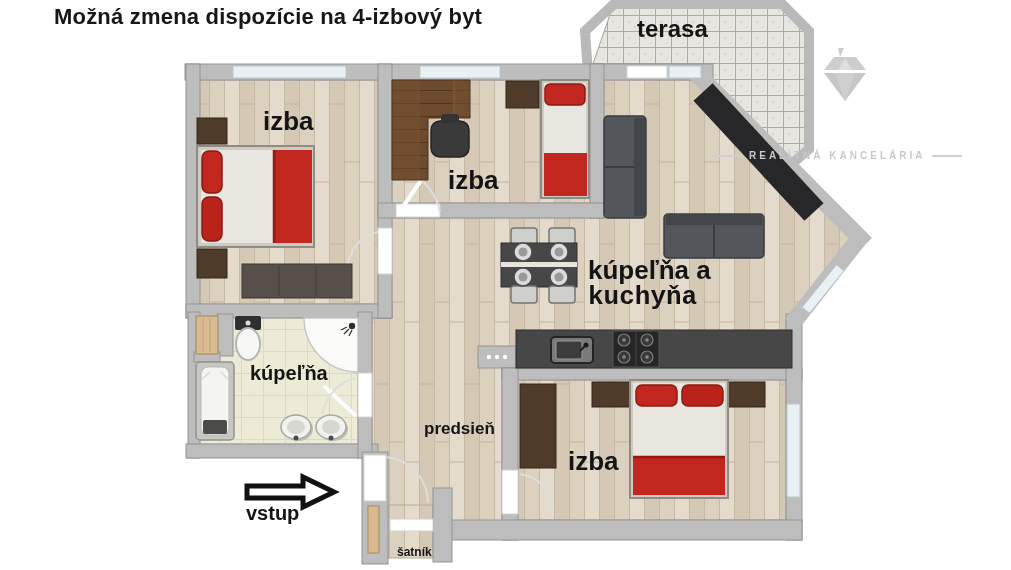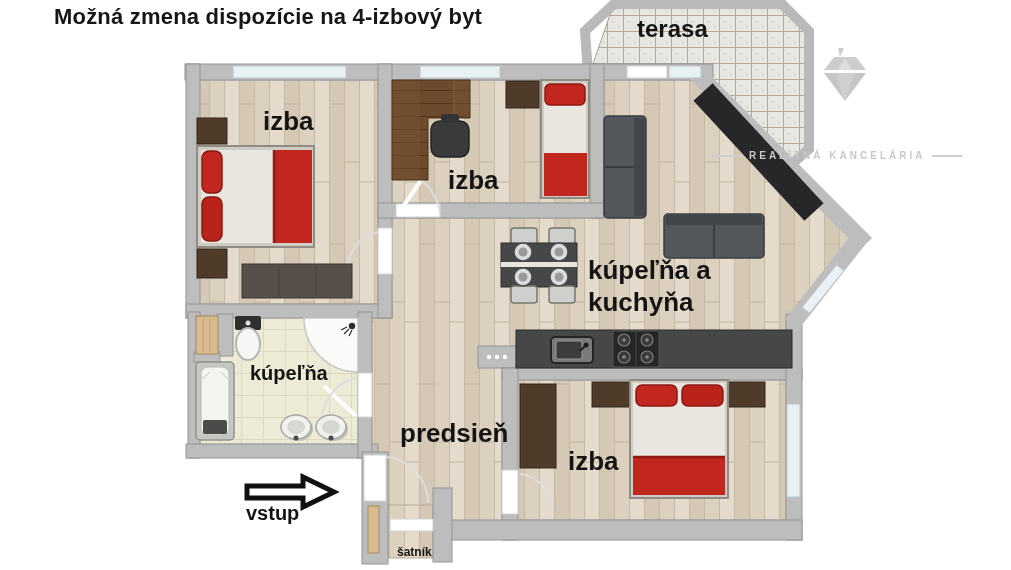--- a/index.html
+++ b/index.html
@@ -252,24 +252,24 @@
     <polygon points="247,486 303,486 303,477 334,492 303,507 303,498 247,498" fill="#ffffff" stroke="#111111" stroke-width="5" stroke-linejoin="miter"></polygon>
   </svg>
 
   <div class="title">Možná zmena dispozície na 4-izbový byt</div>
 
   <div class="room-label" style="left:637px;top:16px;font-size:24px;">terasa</div>
   <div class="room-label" style="left:263px;top:108px;font-size:26px;">izba</div>
   <div class="room-label" style="left:448px;top:167px;font-size:26px;">izba</div>
   <div class="room-label" style="left:588px;top:257px;font-size:26px;">
     <div>kúpeľňa a</div>
-    <div style="margin-top:5px;">kuchyňa</div>
+    <div style="font-family:Liberation Mono, monospace;">kuchyňa</div>
   </div>
   <div class="room-label" style="left:250px;top:363px;font-size:20px;">kúpeľňa</div>
-  <div class="room-label" style="left:400px;top:420px;font-size:26px;">predsieň</div>
+  <div class="room-label" style="left:424px;top:420px;font-size:17px;">predsieň</div>
   <div class="room-label" style="left:568px;top:448px;font-size:26px;">izba</div>
   <div class="room-label" style="left:397px;top:546px;font-size:12px;">šatník</div>
   <div class="room-label" style="left:246px;top:503px;font-size:20px;">vstup</div>
 
   <div class="wm-logo">
     <svg width="50" height="58" viewBox="0 0 50 58">
       <polygon points="18,0 24,0 20,9" fill="#cdcdcd"></polygon>
       <polygon points="4,22 14,9 36,9 46,22" fill="#cdcdcd"></polygon>
       <polygon points="25,10 18,22 32,22" fill="#dedede"></polygon>
       <polygon points="4,25 46,25 25,53" fill="#c6c6c6"></polygon>

